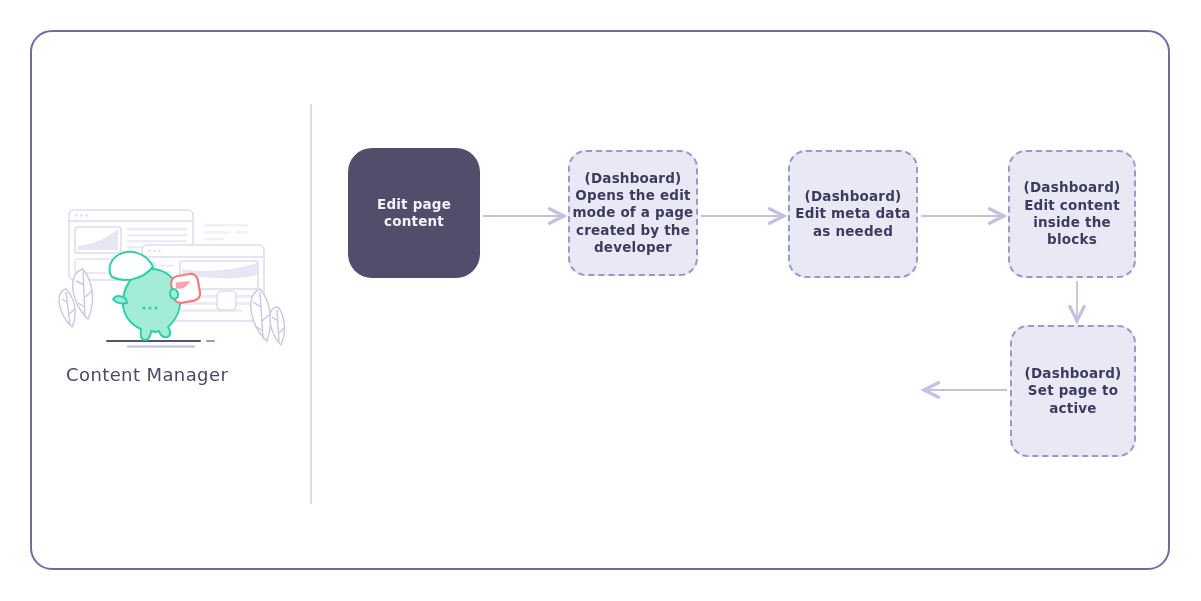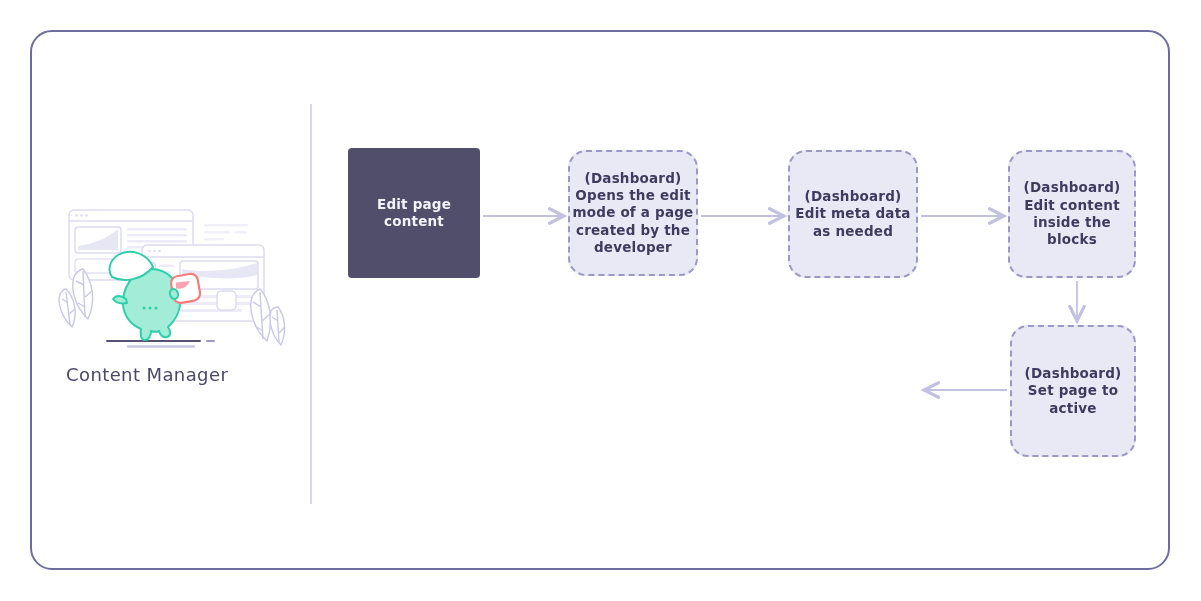--- a/index.html
+++ b/index.html
@@ -9,21 +9,21 @@
   .divider{position:absolute;left:278px;top:72px;width:2px;height:400px;background:#d9d8ec;}
   .left-panel{position:absolute;left:0;top:0;width:278px;height:536px;}
   .illustration{position:absolute;left:22px;top:163px;width:244px;height:162px;}
   .panel-title{position:absolute;left:34px;top:332px;width:220px;
                font-family:"DejaVu Sans", sans-serif;font-size:18px;font-weight:400;
                color:#4b4969;letter-spacing:0.4px;white-space:nowrap;}
   .node{position:absolute;display:flex;align-items:center;justify-content:center;
         box-sizing:border-box;text-align:center;}
   .node span{white-space:pre-line;font-size:13.5px;font-weight:bold;line-height:1.28;
              letter-spacing:0.2px;font-family:"DejaVu Sans", sans-serif;}
-  .node.solid{background:#504e6b;border-radius:4px;}
+  .node.solid{background:#504e6b;border-radius:24px;}
   .node.solid span{color:#f3f2f9;}
   .node.dashed{background:#e9e8f5;border:2px dashed #9b99c4;border-radius:18px;}
   .node.dashed span{color:#3e3c5e;}
   .n1{left:316px;top:116px;width:132px;height:130px;}
   .n2{left:536px;top:118px;width:130px;height:126px;}
   .n3{left:756px;top:118px;width:130px;height:128px;}
   .n4{left:976px;top:118px;width:128px;height:128px;}
   .n5{left:978px;top:293px;width:126px;height:132px;}
   .n6{left:755px;top:291px;width:133px;height:134px;}
   .arrow-layer{position:absolute;left:0;top:0;width:1136px;height:536px;pointer-events:none;}

